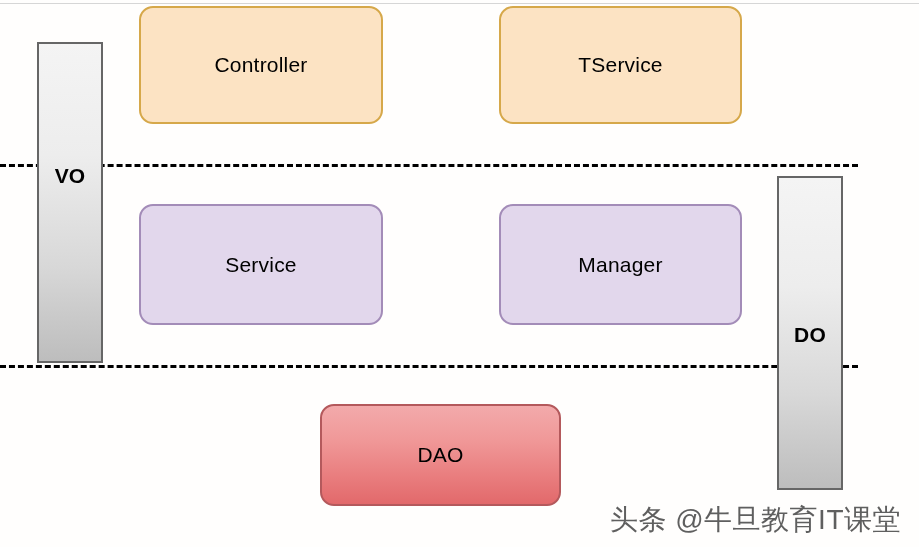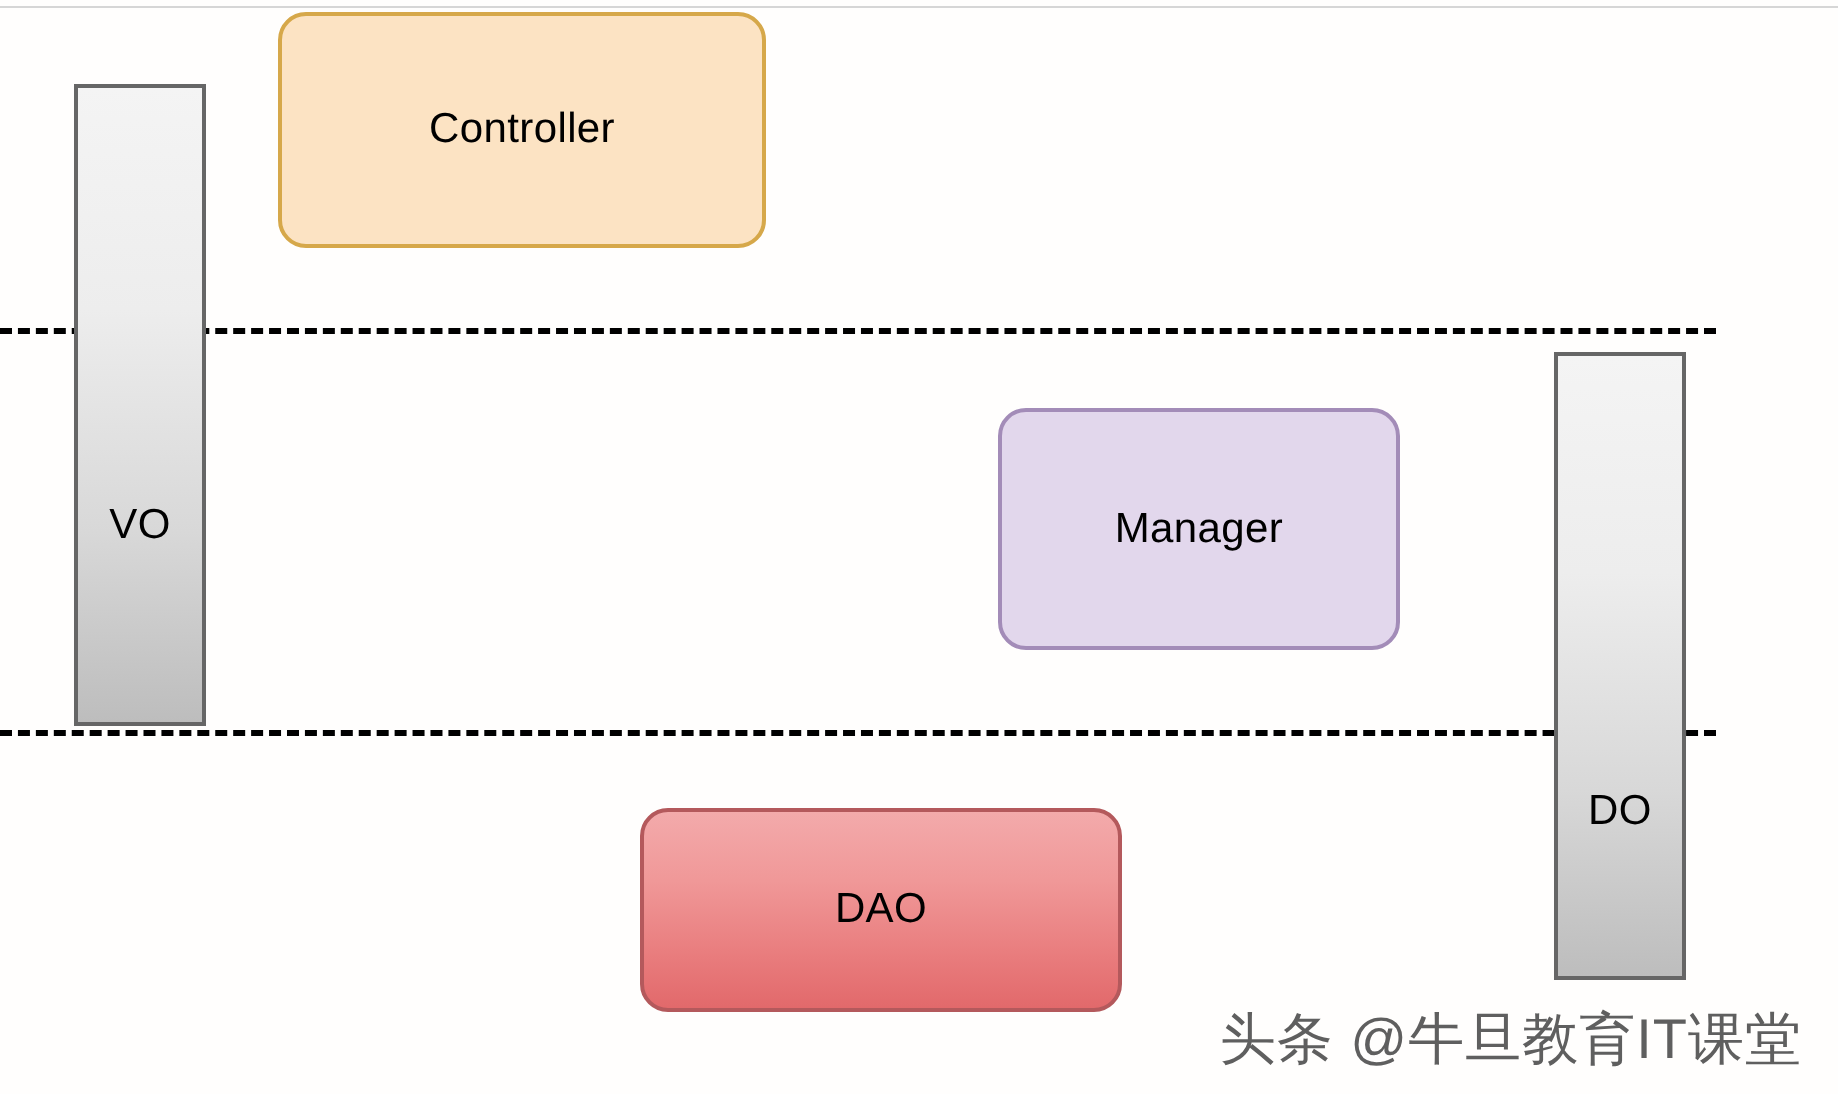--- a/index.html
+++ b/index.html
@@ -40,23 +40,23 @@
   }
   .layer-divider.upper { left: 0;  top: 164px; width: 858px; }
   .layer-divider.lower { left: 0;  top: 365px; width: 858px; }
 
   
   .object-bar {
     position: absolute;
     border: 2px solid #666666;
     background: linear-gradient(to bottom, #f4f4f4 0%, #ededed 35%, #d8d8d8 70%, #bdbdbd 100%);
     display: flex;
-    align-items: center;
     justify-content: center;
     box-sizing: border-box;
+    font-weight: bold;
   }
   .object-bar .bar-label {
     font-size: 21px;
     color: #000000;
     letter-spacing: 0.2px;
     white-space: nowrap;
   }
   #bar-vo { left: 37px;  top: 42px;  width: 66px; height: 321px; }
   #bar-vo .bar-label { margin-top: 120px; }
   #bar-do { left: 777px; top: 176px; width: 66px; height: 314px; }
@@ -90,21 +90,21 @@
   }
   
   .node.tier-persistence {
     background: linear-gradient(to bottom, #f3aaab 0%, #f09898 35%, #e97d7e 72%, #e2696b 100%);
     border: 2px solid #b4595c;
   }
 
   #node-controller { left: 139px; top: 6px;   width: 244px; height: 118px; }
   #node-tservice   { left: 499px; top: 6px;   width: 243px; height: 118px; }
   #node-service    { left: 139px; top: 204px; width: 244px; height: 121px; }
-  #node-manager    { left: 499px; top: 204px; width: 201px; height: 121px; }
+  #node-manager    { left: 499px; top: 204px; width: 243px; height: 121px; }
   #node-dao        { left: 320px; top: 404px; width: 241px; height: 102px; }
 
   
   .watermark {
     position: absolute;
     right: 18px;
     bottom: 8px;
     font-size: 28px;
     color: #4a4a4a;
     opacity: 0.88;
@@ -119,21 +119,27 @@
 
   <div class="top-rule"></div>
 
   <div class="layer-divider upper"></div>
   <div class="layer-divider lower"></div>
 
   <div class="node tier-presentation" id="node-controller">
     <span class="node-label">Controller</span>
   </div>
 
+  <div class="node tier-presentation" id="node-tservice">
+    <span class="node-label">TService</span>
+  </div>
 
+  <div class="node tier-domain" id="node-service">
+    <span class="node-label">Service</span>
+  </div>
 
   <div class="node tier-domain" id="node-manager">
     <span class="node-label">Manager</span>
   </div>
 
   <div class="node tier-persistence" id="node-dao">
     <span class="node-label">DAO</span>
   </div>
 
   <div class="object-bar" id="bar-vo">

